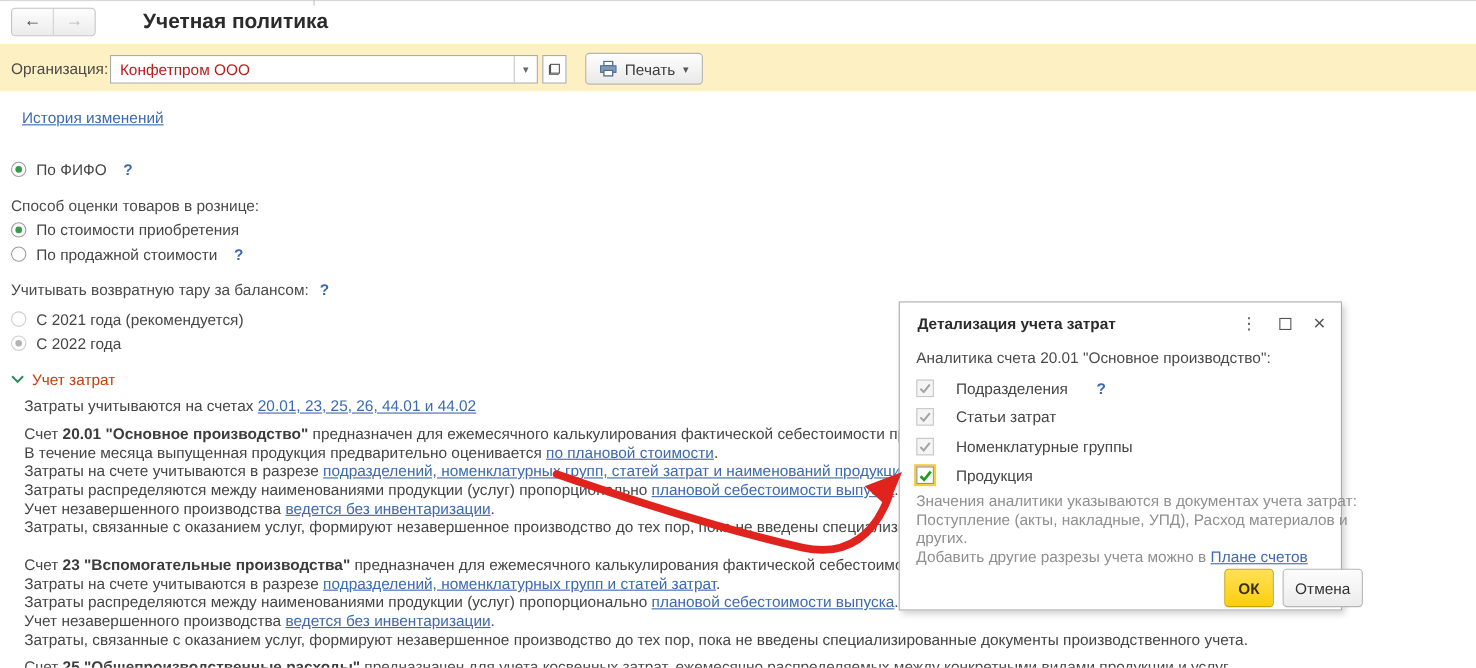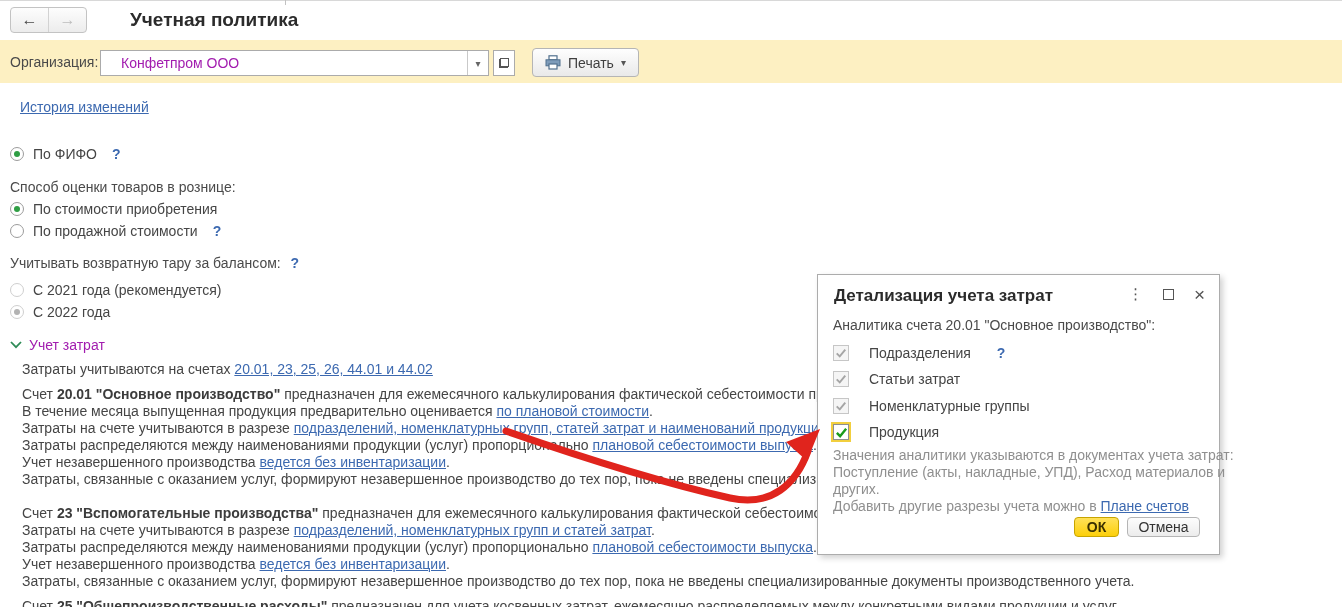--- a/index.html
+++ b/index.html
@@ -23,21 +23,21 @@
   .nav-back { color:#4a4a4a; }
   .nav-fwd { color:#bdbdbd; }
 
   .page-title { left:130px; top:9px; font-size:19px; font-weight:bold; color:#2b2b2b; }
 
   
   .band { left:0; top:40px; width:1342px; height:43px; background:#fdf0c2; }
   .org-label { left:10px; top:54px; color:#4a4a4a; }
   .org-field { left:100px; top:50px; width:389px; height:26px; background:#fff;
     border:1px solid #ababab; display:flex; align-items:stretch; }
-  .org-input { flex:1; border:0; outline:none; padding:0 20px; font:inherit; color:#a21caf; background:transparent; }
+  .org-input { flex:1; border:0; outline:none; padding:0 8px; font:inherit; color:#b91c1c; background:transparent; }
   .dd-cell { width:21px; border-left:1px solid #c9c9c9; display:flex; align-items:center;
     justify-content:center; color:#666; font-size:10px; cursor:pointer; }
   .open-btn { left:493px; top:50px; width:22px; height:26px; border:1px solid #ababab;
     background:#fff; display:flex; align-items:center; justify-content:center; cursor:pointer; }
   .sq-icon { position:relative; width:10px; height:10px; }
   .sq-icon::before { content:""; position:absolute; left:0; bottom:0; width:7px; height:7px; border:1px solid #555; background:#fff; }
   .sq-icon::after { content:""; position:absolute; right:0; top:0; width:7px; height:7px; border:1px solid #555; background:#fff; }
   .print-btn { left:532px; top:48px; height:29px; padding:0 12px; border:1px solid #b5b5b5;
     border-radius:4px; background:linear-gradient(#fefefe,#e9e9e9); display:flex; gap:7px;
     align-items:center; color:#3f3f3f; cursor:pointer;text-align:right; }
@@ -53,42 +53,42 @@
   .radio { width:14px; height:14px; border-radius:50%; border:1px solid #9c9c9c; background:#fff;
     position:relative; flex:0 0 auto; cursor:pointer; }
   .radio.checked::after { content:""; position:absolute; left:3px; top:3px; right:3px; bottom:3px;
     border-radius:50%; background:#2f9e44; }
   .radio.disabled { border-color:#cfcfcf; }
   .radio.disabled.checked::after { background:#b3b3b3; }
   .opt-label { color:#454545; }
   .group-label { color:#4a4a4a; }
 
   
-  .section-hdr { left:10px; top:337px; display:flex; align-items:center; gap:7px; color:#a21caf; cursor:pointer; }
+  .section-hdr { left:10px; top:337px; display:flex; align-items:center; gap:7px; color:#c2410c; cursor:pointer; }
 
   
   .pline { left:22px; white-space:nowrap; color:#454545; }
 
   
   .dialog { left:817px; top:274px; width:403px; height:281px; background:#fff;
     border:1px solid #acacac; box-shadow:3px 3px 6px rgba(0,0,0,.18); z-index:10; }
-  .dlg-title { position:absolute; left:16px; top:11px; font-size:17px; font-weight:bold; color:#2b2b2b; }
+  .dlg-title { position:absolute; left:16px; top:11px; font-size:14px; font-weight:bold; color:#2b2b2b; }
   .dlg-icons { position:absolute; right:14px; top:10px; display:flex; align-items:center; gap:20px; color:#555; }
   .dlg-kebab { font-size:15px; cursor:pointer; letter-spacing:0; }
   .dlg-max { width:11px; height:11px; border:1.5px solid #555; cursor:pointer; }
   .dlg-close { font-size:19px; line-height:11px; cursor:pointer; }
   .dlg-sub { position:absolute; left:15px; top:42px; color:#4a4a4a; }
   .cb-row { position:absolute; left:15px; display:flex; align-items:center; gap:20px; }
   .cb { width:16px; height:16px; border:1px solid #8f8f8f; background:#fff; display:flex;
     align-items:center; justify-content:center; flex:0 0 auto; cursor:pointer; }
   .cb.disabled { background:#f5f5f5; border-color:#c6c6c6; cursor:default; }
   .cb.focused { box-shadow:0 0 0 2px #f2cf3e; }
   .note { position:absolute; left:15px; color:#8f8f8f; white-space:nowrap; }
-  .btn { position:absolute; height:20px; border-radius:4px; display:flex; align-items:center;
-    justify-content:center; cursor:pointer; color:#333; }
+  .btn { position:absolute; height:35px; border-radius:4px; display:flex; align-items:center;
+    justify-content:center; cursor:pointer; color:#333;margin-left:39px; }
   .btn-ok { left:256px; top:242px; width:45px; background:linear-gradient(#ffe159,#fccf0a);
     border:1px solid #c7a400; font-weight:bold; color:#3a3000; }
   .btn-cancel { left:309px; top:242px; width:73px; background:linear-gradient(#fdfdfd,#ececec);
     border:1px solid #b5b5b5; }
 
   
   .annotation { left:0; top:0; width:1342px; height:607px; z-index:50; pointer-events:none; }
 </style>
 </head>
 <body>

